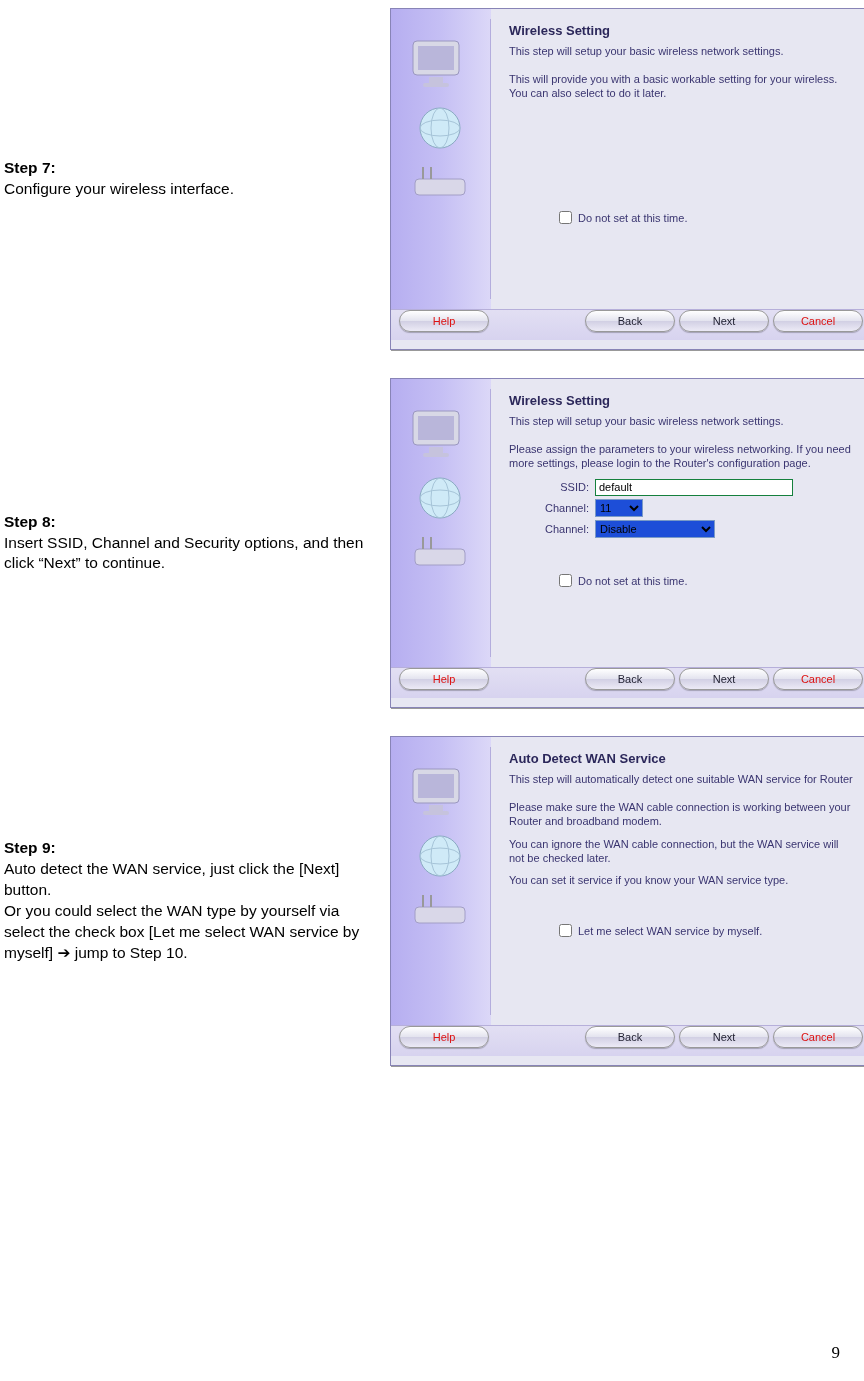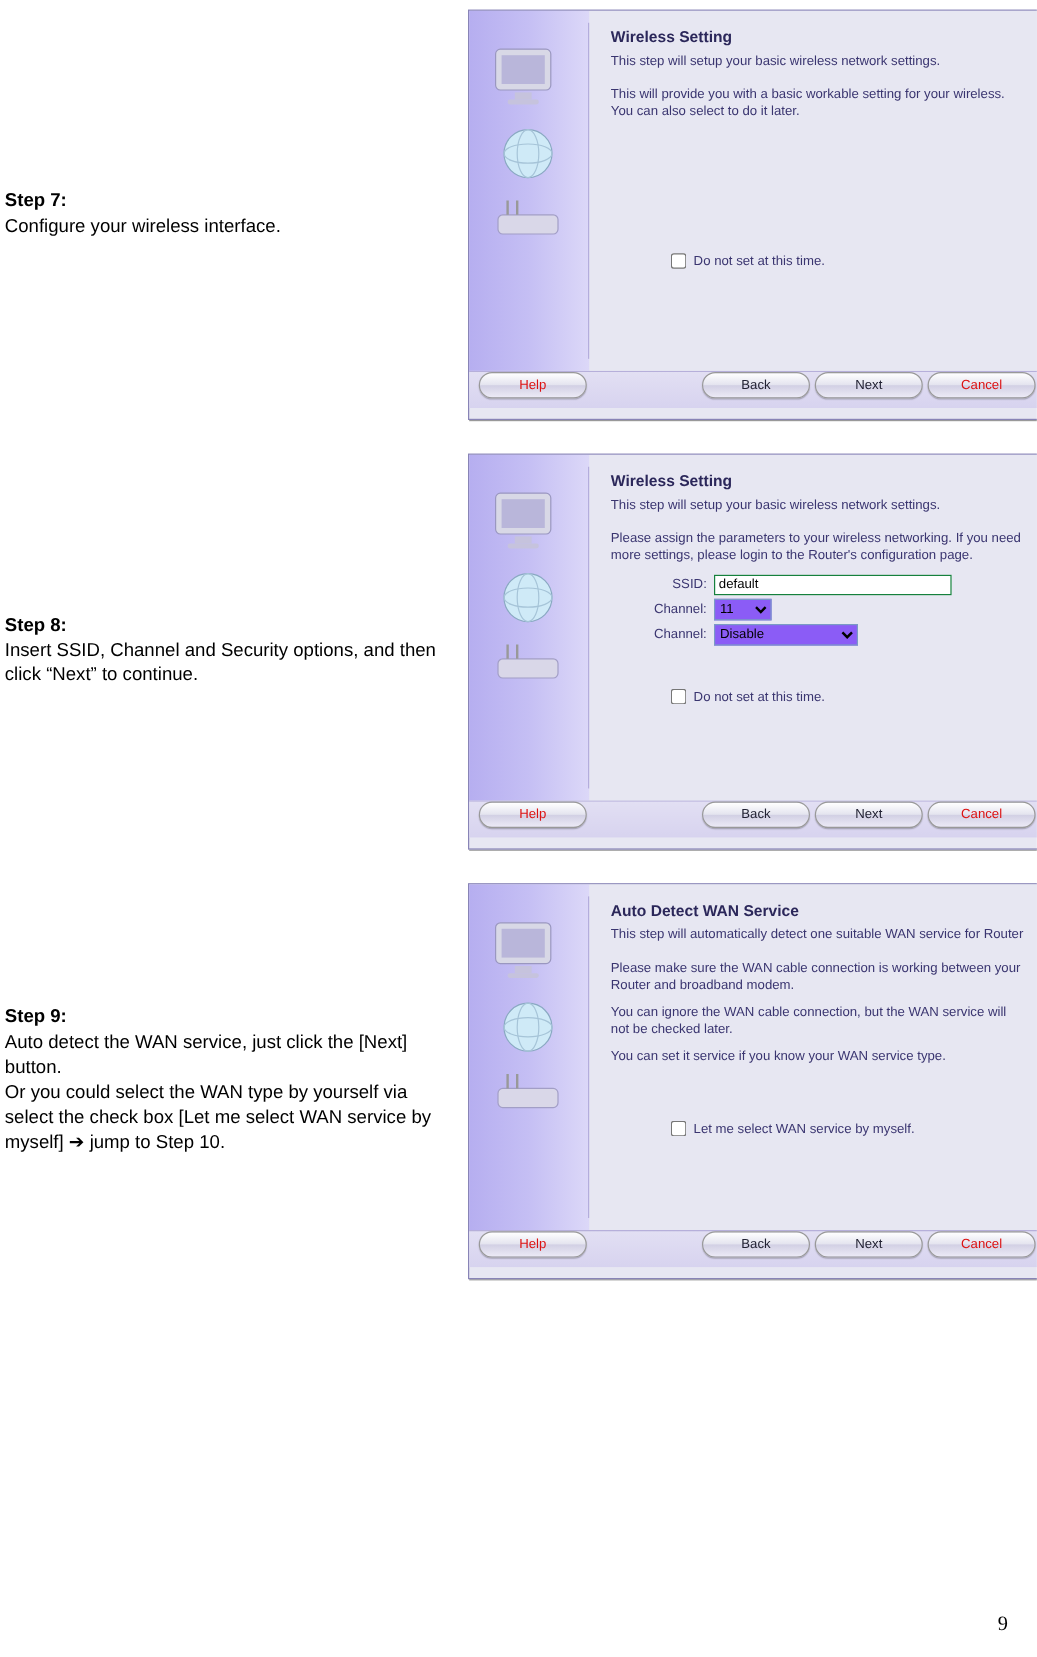--- a/index.html
+++ b/index.html
@@ -12,21 +12,21 @@
   .wizard .body{display:flex;min-height:290px}
   .sidebar{width:100px;flex:none;position:relative;background:linear-gradient(to right,#b6aef0,#c5bff4,#dcd8f8)}
   .sidebar::after{content:"";position:absolute;top:10px;bottom:10px;right:0;width:1px;background:rgba(120,110,180,.4)}
   .content{flex:1;padding:14px 16px 10px 18px;background:#e7e7f2;font-size:11px;color:#3a3570;line-height:1.3}
   .content .title{font-weight:700;font-size:13px;color:#2b275a;margin-bottom:4px}
   .content .intro{margin-bottom:14px}
   .content p{margin:0 0 8px}
   .formrow{display:flex;align-items:center;font-size:11px;margin:3px 0;padding-left:20px}
   .formrow .lbl{width:60px;text-align:right;margin-right:6px;color:#3a3570}
   .formrow input[type=text]{height:15px;width:190px;border:1px solid #15803d;font-size:11px;padding:0 3px;background:#fff}
-  .formrow select{height:18px;font-size:11px;border:1px solid #7a9ac6;background:#8b5cf6}
+  .formrow select{height:18px;font-size:11px;border:1px solid #7a9ac6;background:#1d4ed8}
   .checkline{display:flex;align-items:center;gap:6px;padding-left:50px;margin-top:60px;font-size:11px;color:#3a3570}
   .checkline input{width:13px;height:13px;margin:0}
   .btnbar{display:flex;align-items:center;padding:0 8px 8px;border-top:1px solid rgba(120,110,180,.35);background:linear-gradient(#e2dff3,#d7d3ef)}
   .btn{height:22px;border:1px solid #999;border-radius:11px;background:linear-gradient(#ffffff,#e4e4ef 48%,#d2d0e4 52%,#eceaf6);font-size:11px;font-family:inherit;padding:0;cursor:pointer;box-shadow:0 1px 1px rgba(0,0,0,.25);display:flex;align-items:center;justify-content:center}
   .btn.help{width:90px;color:#d11}
   .btn.nav{width:90px;color:#223}
   .btn.cancel{width:90px;color:#d11}
   .btnspacer{flex:1}
   .btngap{width:4px}
   .mon,.globe,.router{position:absolute}
@@ -192,21 +192,21 @@
                   <line x1="22" y1="14" x2="22" y2="2" stroke="#999" stroke-width="2"></line>
                 </svg>
           </span>
         </div>
         <div class="content">
           <div class="title">Auto Detect WAN Service</div>
           <p class="intro">This step will automatically detect one suitable WAN service for Router</p>
           <p>Please make sure the WAN cable connection is working between your Router and broadband modem.</p>
           <p>You can ignore the WAN cable connection, but the WAN service will not be checked later.</p>
           <p>You can set it service if you know your WAN service type.</p>
-          <div class="checkline" style="margin-top:46px">
+          <div class="checkline" style="margin-top:36px">
             <input type="checkbox" style="">
             <span>Let me select WAN service by myself.</span>
           </div>
         </div>
       </div>
       <div class="btnbar">
         <button class="btn help">Help</button>
         <span class="btnspacer"></span>
         <button class="btn nav">Back</button>
         <span class="btngap"></span>

